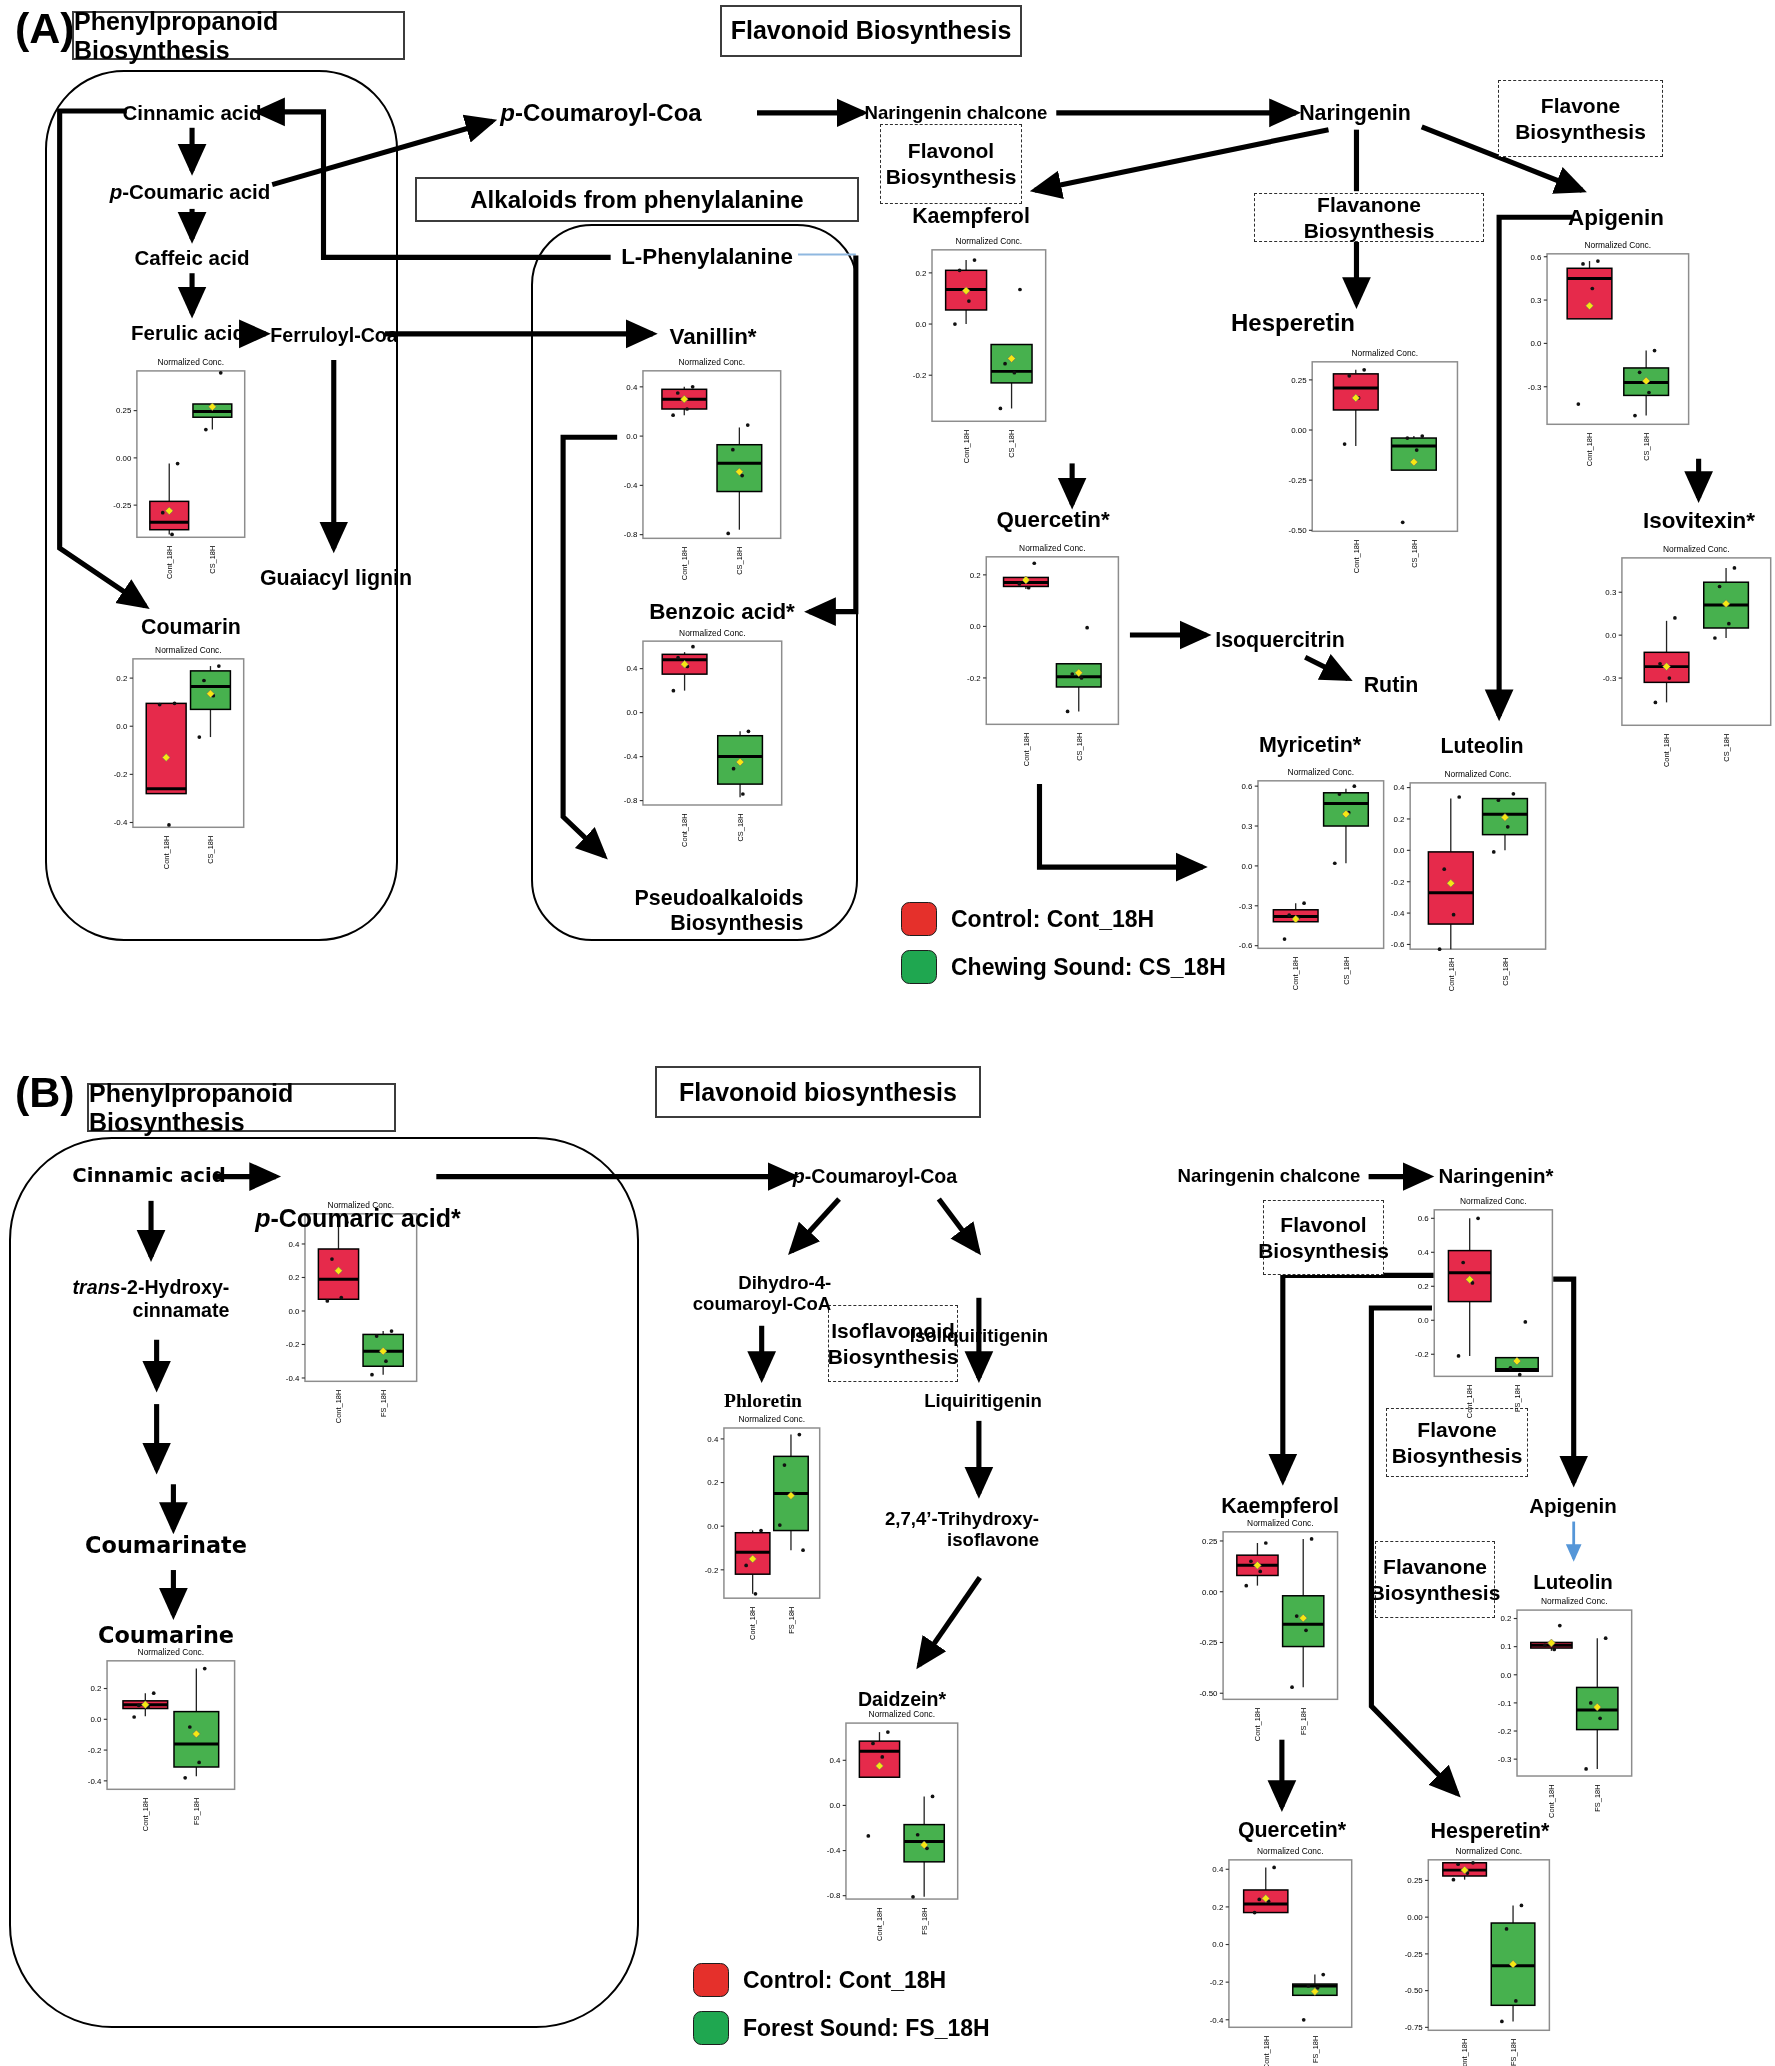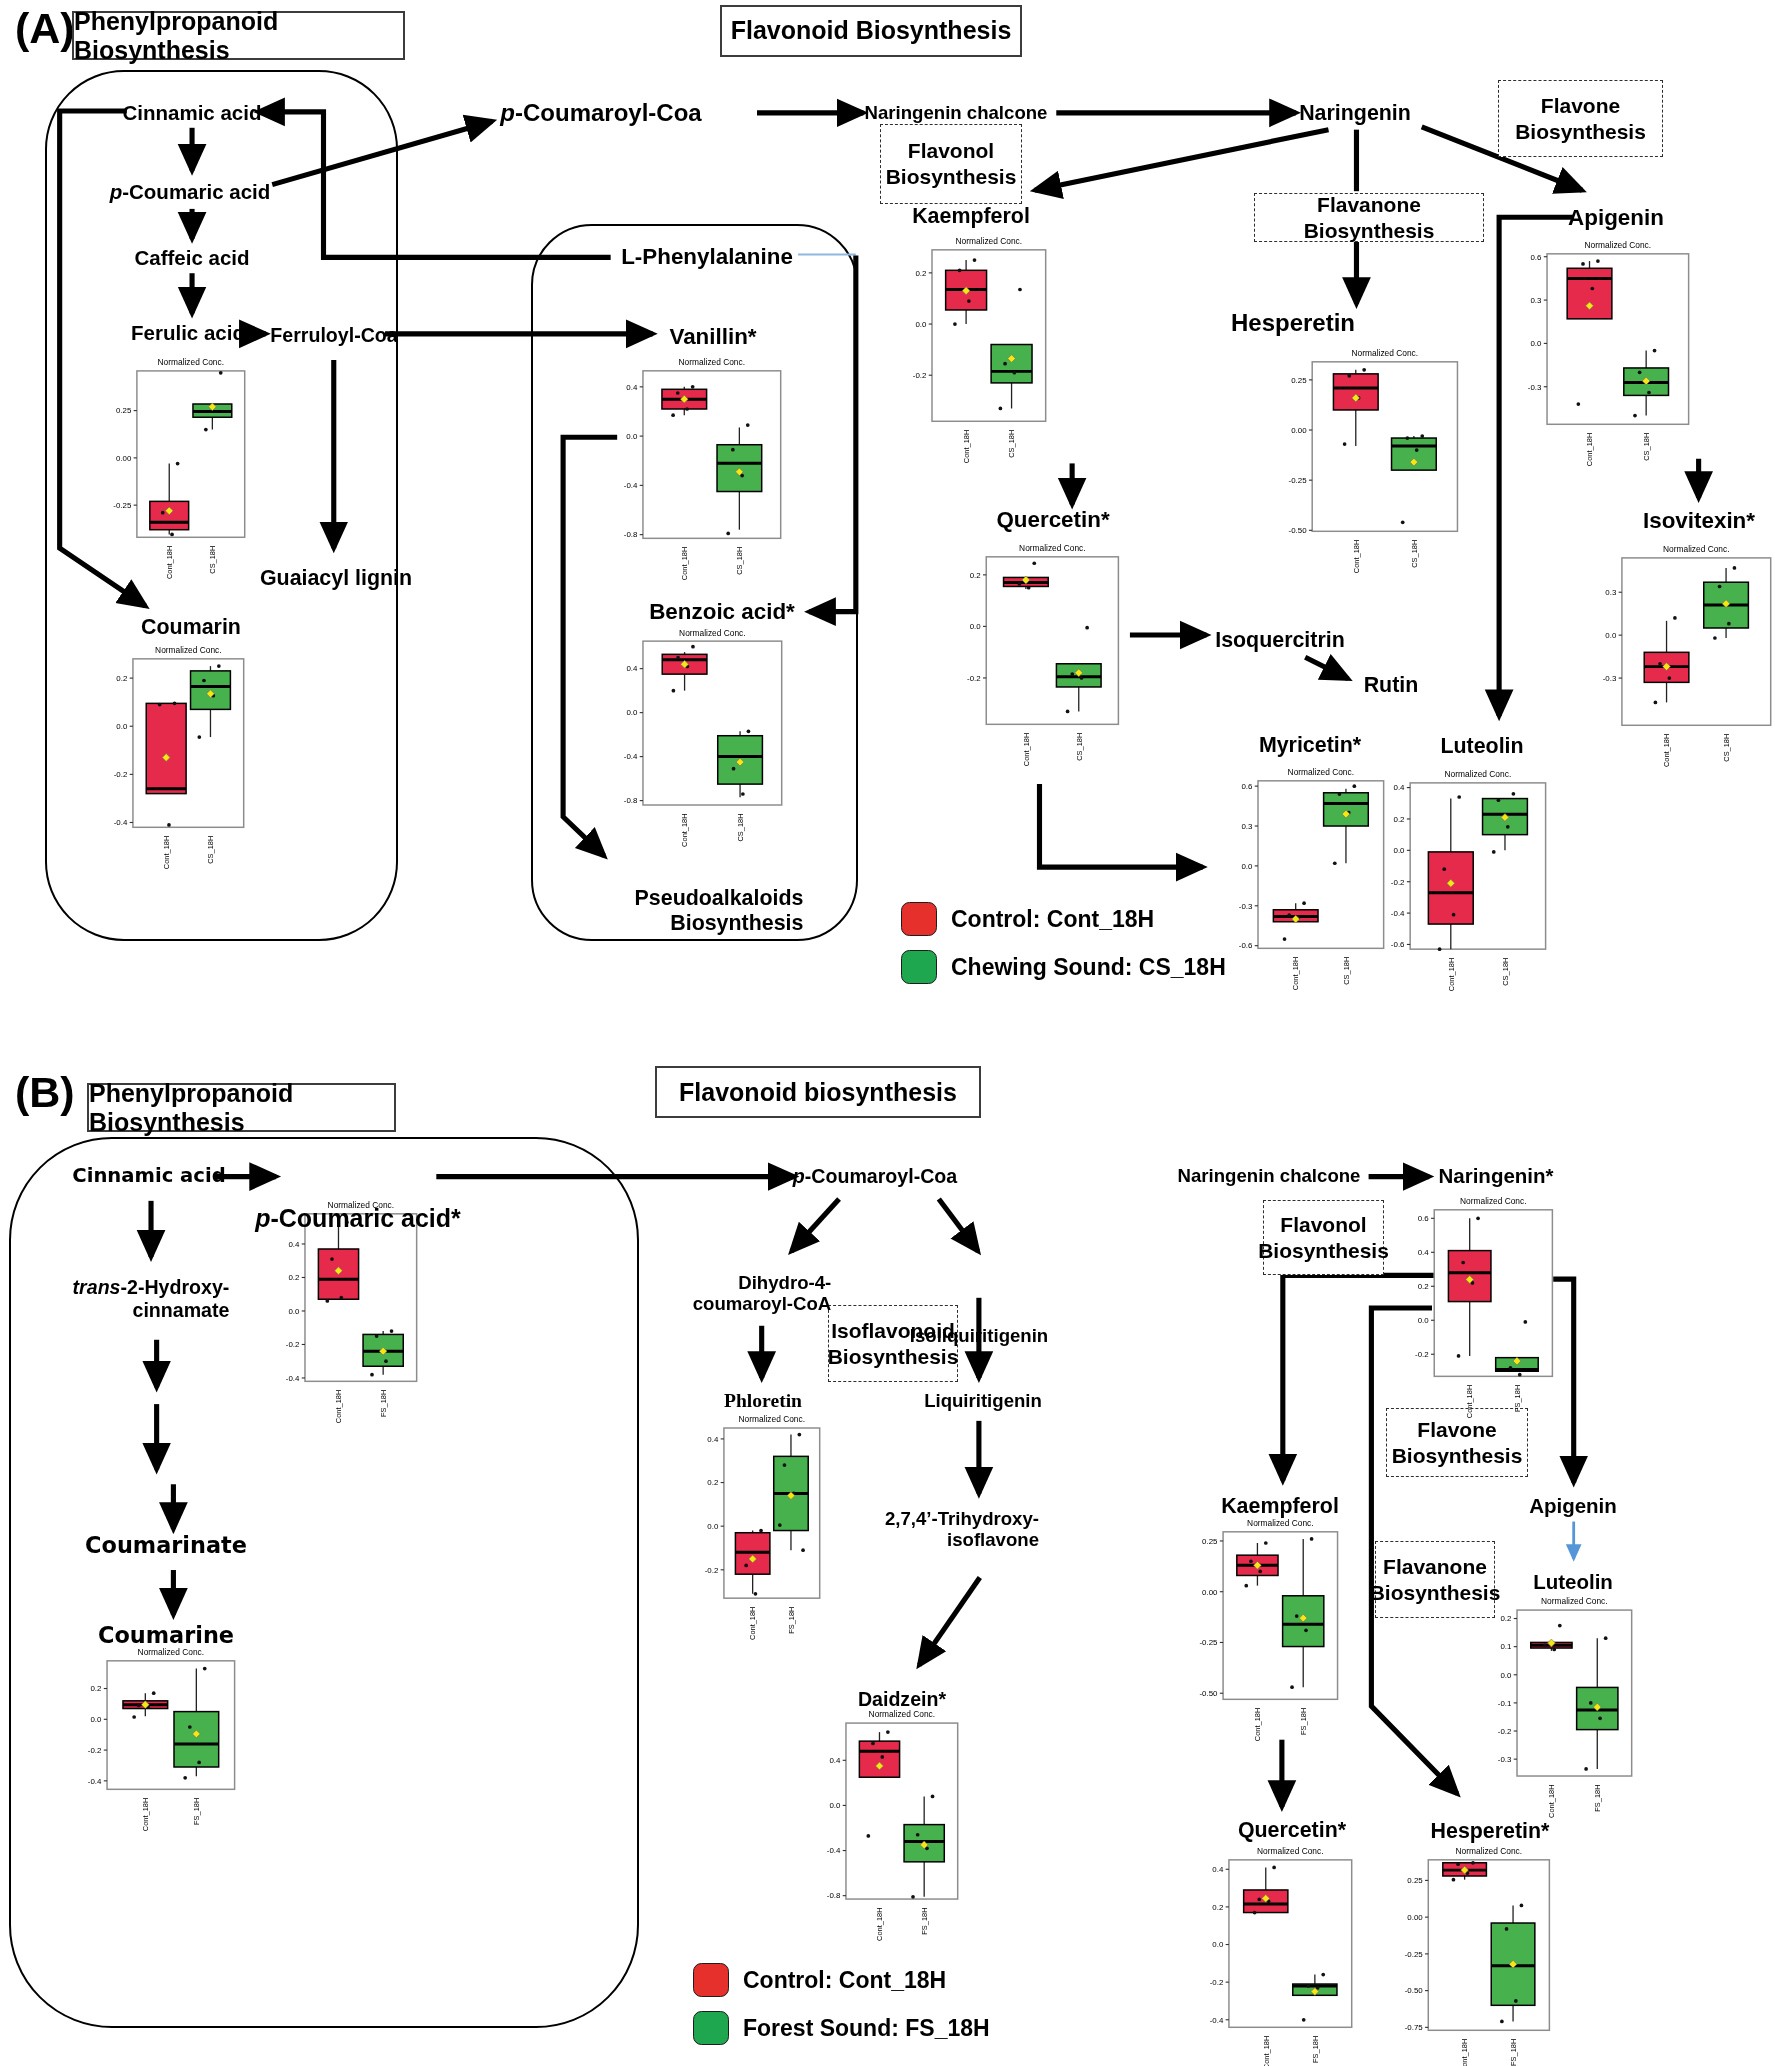--- a/index.html
+++ b/index.html
@@ -31,20 +31,21 @@
 </style>
 </head>
 <body>
 
 <div id="stage">
   <div class="panel-label" id="label-a">(A)</div>
   <div class="panel-label" id="label-b">(B)</div>
 
   <div class="titlebox" id="title-a-left">Phenylpropanoid Biosynthesis</div>
   <div class="titlebox" id="title-a-right">Flavonoid Biosynthesis</div>
+  <div class="titlebox" id="subtitle-a">Alkaloids from phenylalanine</div>
   <div class="titlebox" id="title-b-left">Phenylpropanoid Biosynthesis</div>
   <div class="titlebox" id="title-b-right">Flavonoid biosynthesis</div>
 
   <div class="legend" id="legend-a" style="left:901px;top:902px;">
     <div class="legend-row">
       <span class="swatch" style="background: rgb(229, 48, 43);"></span>
       <span class="legend-text">Control: Cont_18H</span>
     </div>
     <div class="legend-row">
       <span class="swatch" style="background: rgb(31, 167, 80);"></span>

